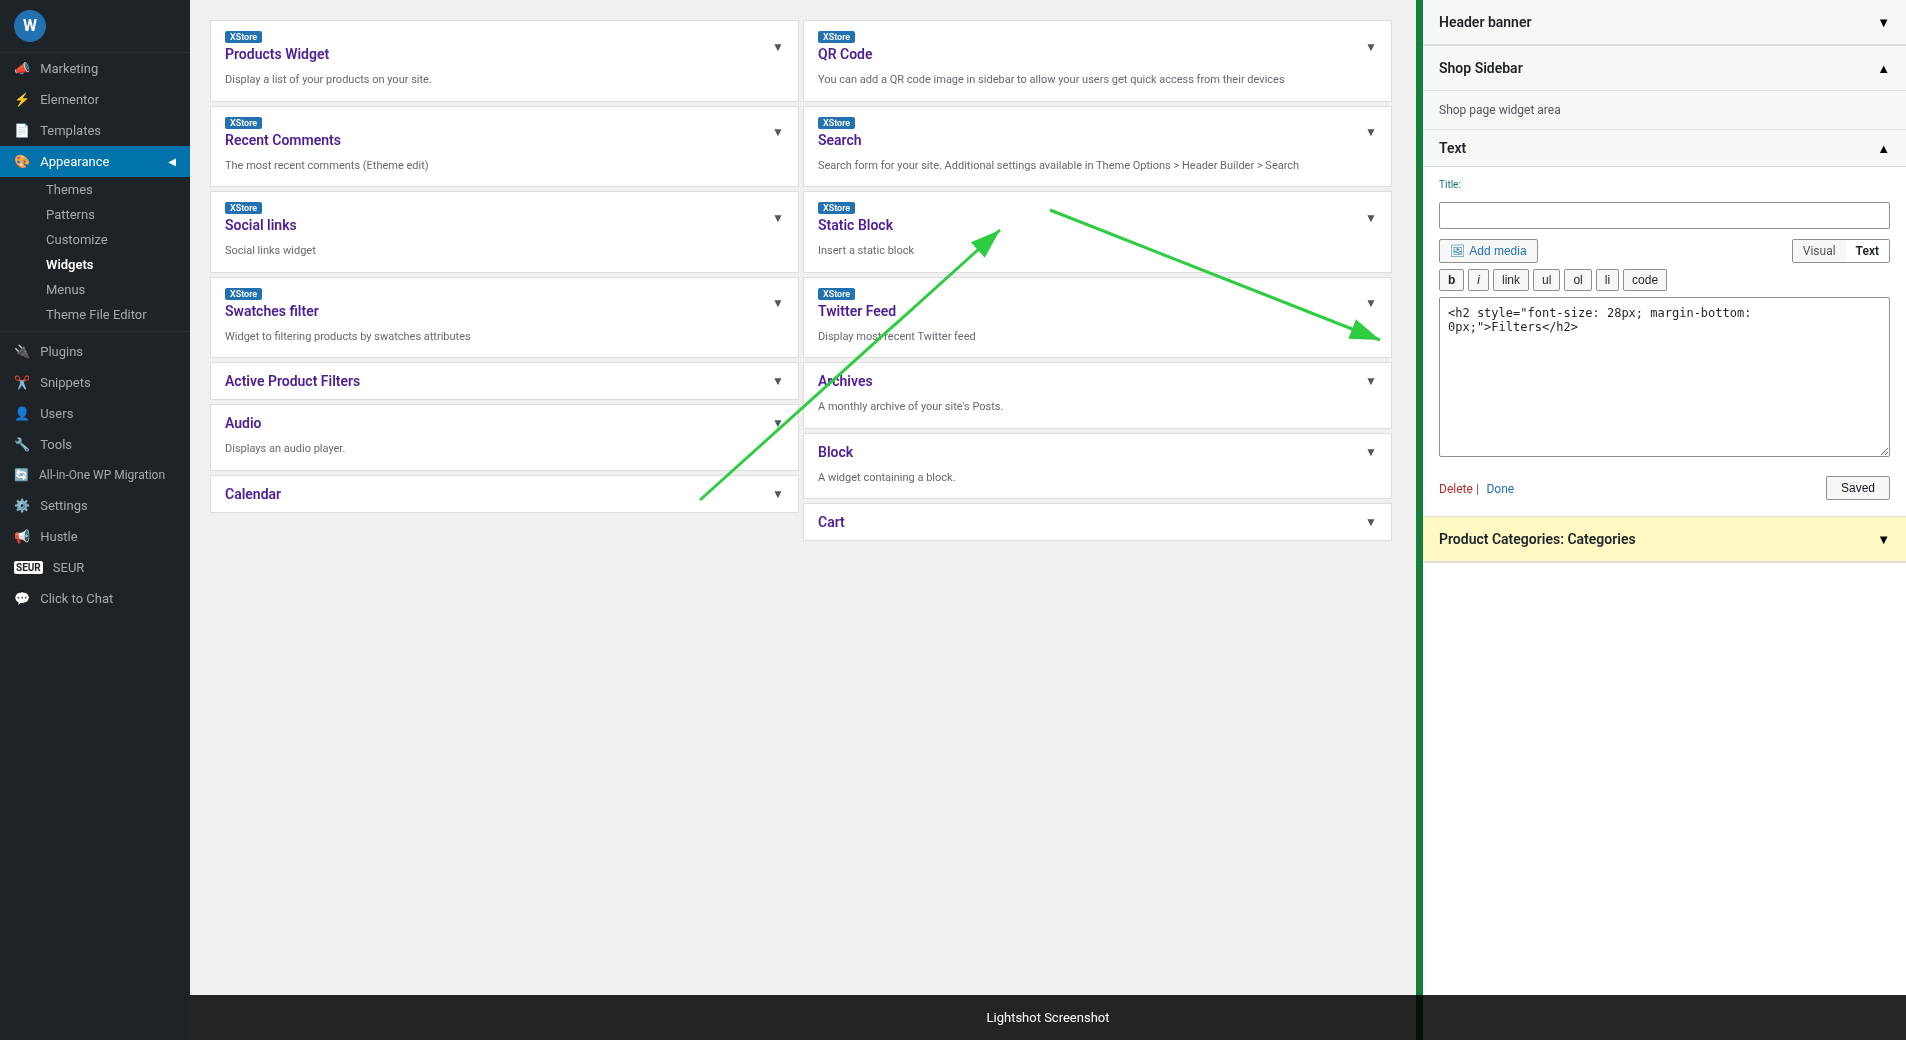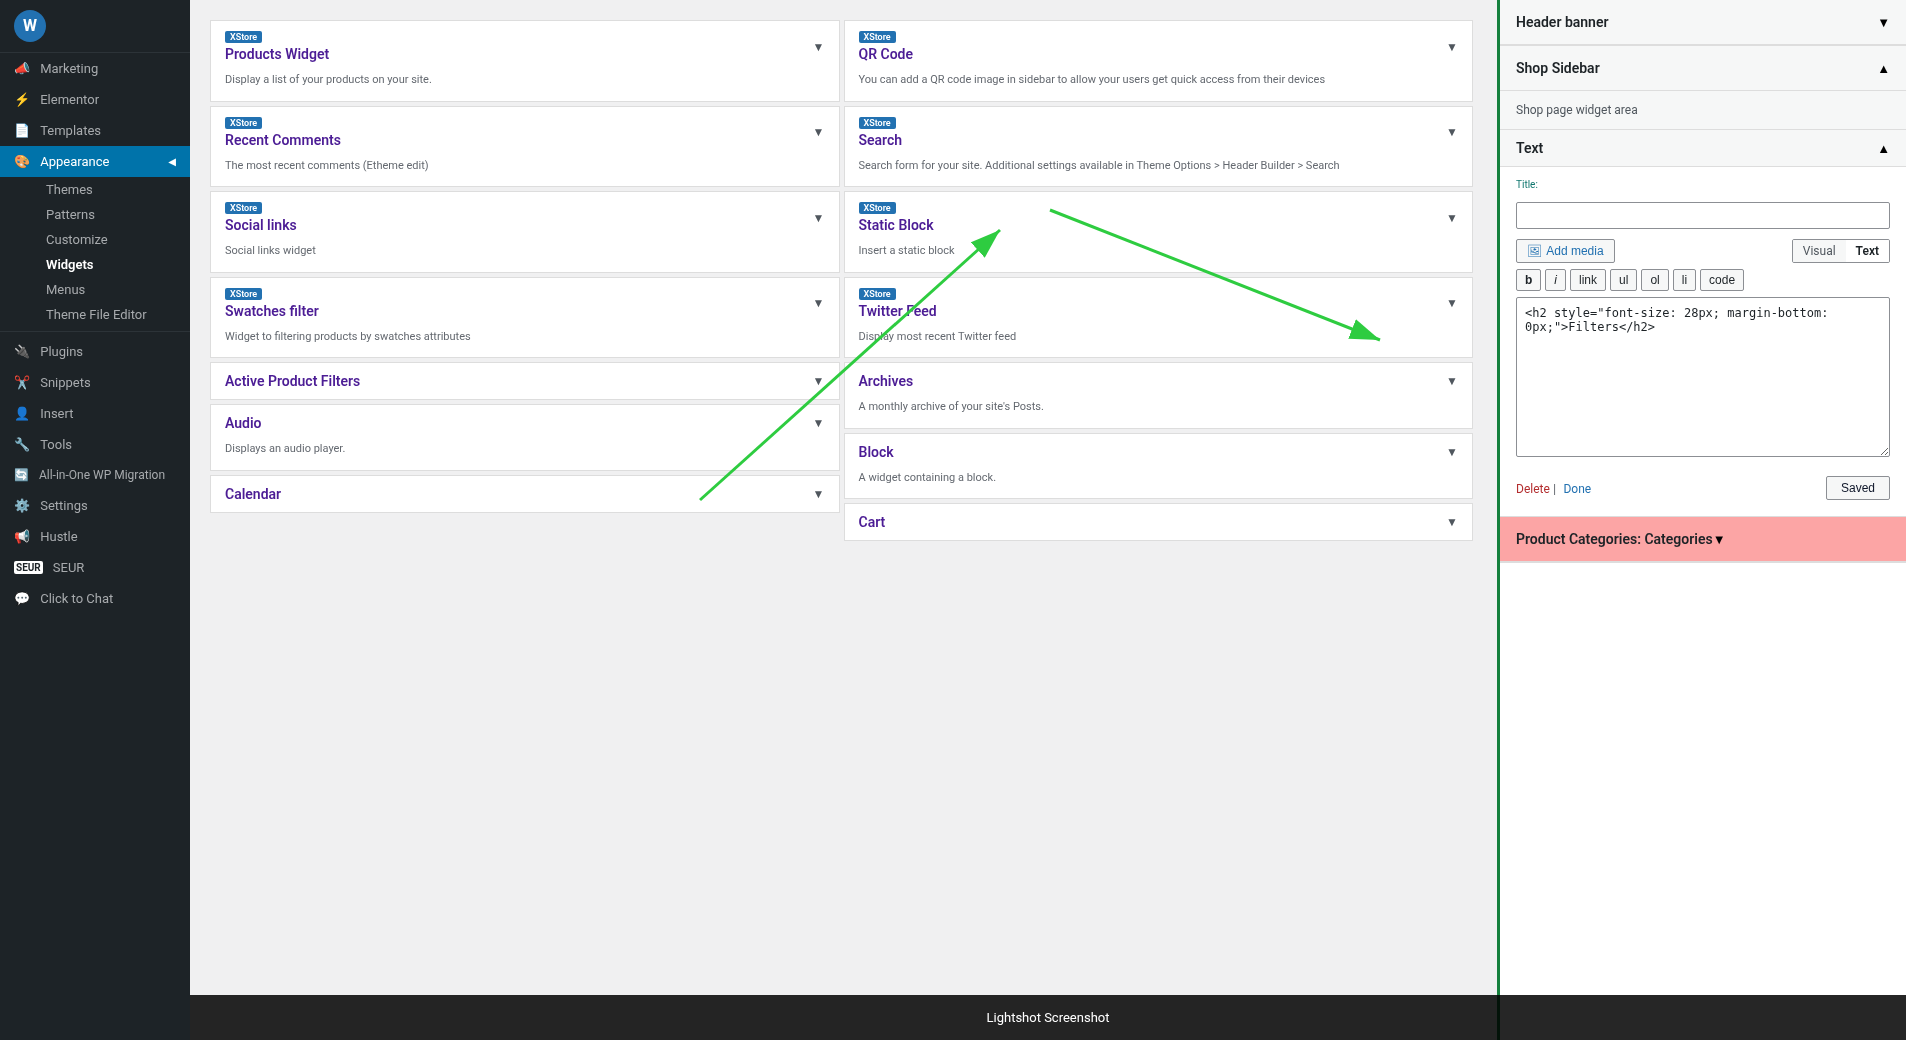--- a/index.html
+++ b/index.html
@@ -83,23 +83,23 @@
       display: inline-block;
       margin-bottom: 3px;
       width: fit-content;
     }
     .widget-title { font-size: 14px; font-weight: 600; color: #4c1d95; }
     .widget-chevron { color: #50575e; font-size: 12px; }
     .widget-desc { padding: 0 14px 12px; font-size: 11px; color: #646970; line-height: 1.5; }
 
     
     #right-panel {
-      width: 409px;
+      width: 490px;
       background: #fff;
-      border-left: 3px solid #15803d;
+      border-left: 7px solid #15803d;
       overflow-y: auto;
       flex-shrink: 0;
     }
 
     .panel-section {
       border-bottom: 1px solid #ddd;
     }
 
     .panel-header {
       display: flex;
@@ -219,23 +219,23 @@
       color: #0f172a;
       padding: 4px 14px;
       border-radius: 2px;
       font-size: 12px;
       cursor: default;
     }
 
     .product-categories-header {
       display: flex;
       align-items: center;
-      justify-content: flex-start;
+      justify-content: space-between;
       padding: 14px 16px;
-      background: #fca5a5;
+      background: #fef9c3;
       border-bottom: 1px solid #ddd;
       cursor: pointer;
     }
 
     
     .lightshot-bar {
       position: fixed;
       bottom: 0;
       left: 190px;
       right: 0;
@@ -306,21 +306,21 @@
   <div class="sidebar-item">
     <span>🔌</span>
     <span>Plugins</span>
   </div>
   <div class="sidebar-item">
     <span>✂️</span>
     <span>Snippets</span>
   </div>
   <div class="sidebar-item">
     <span>👤</span>
-    <span>Insert</span>
+    <span>Users</span>
   </div>
   <div class="sidebar-item">
     <span>🔧</span>
     <span>Tools</span>
   </div>
   <div class="sidebar-item" style="font-size:12px;">
     <span>🔄</span>
     <span>All-in-One WP Migration</span>
   </div>
   <div class="sidebar-item">

